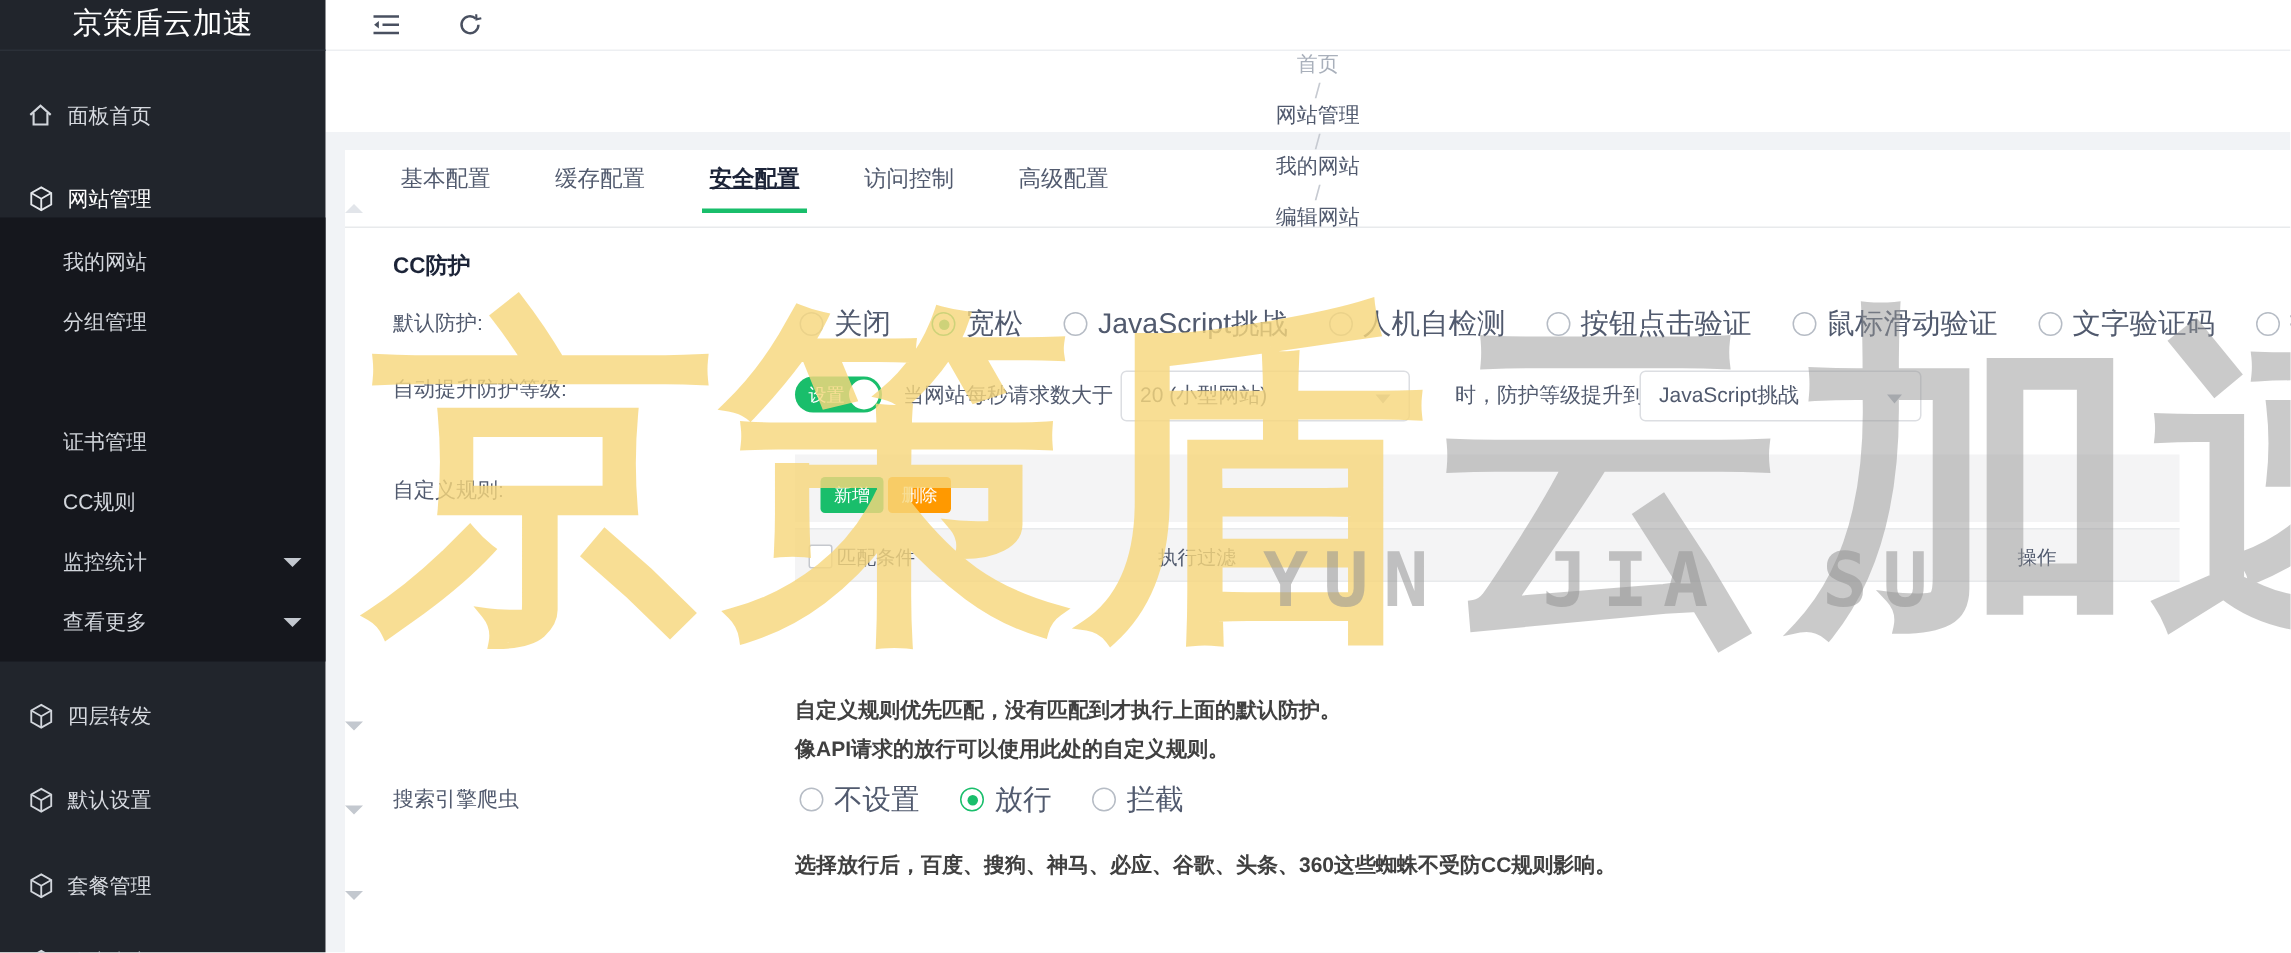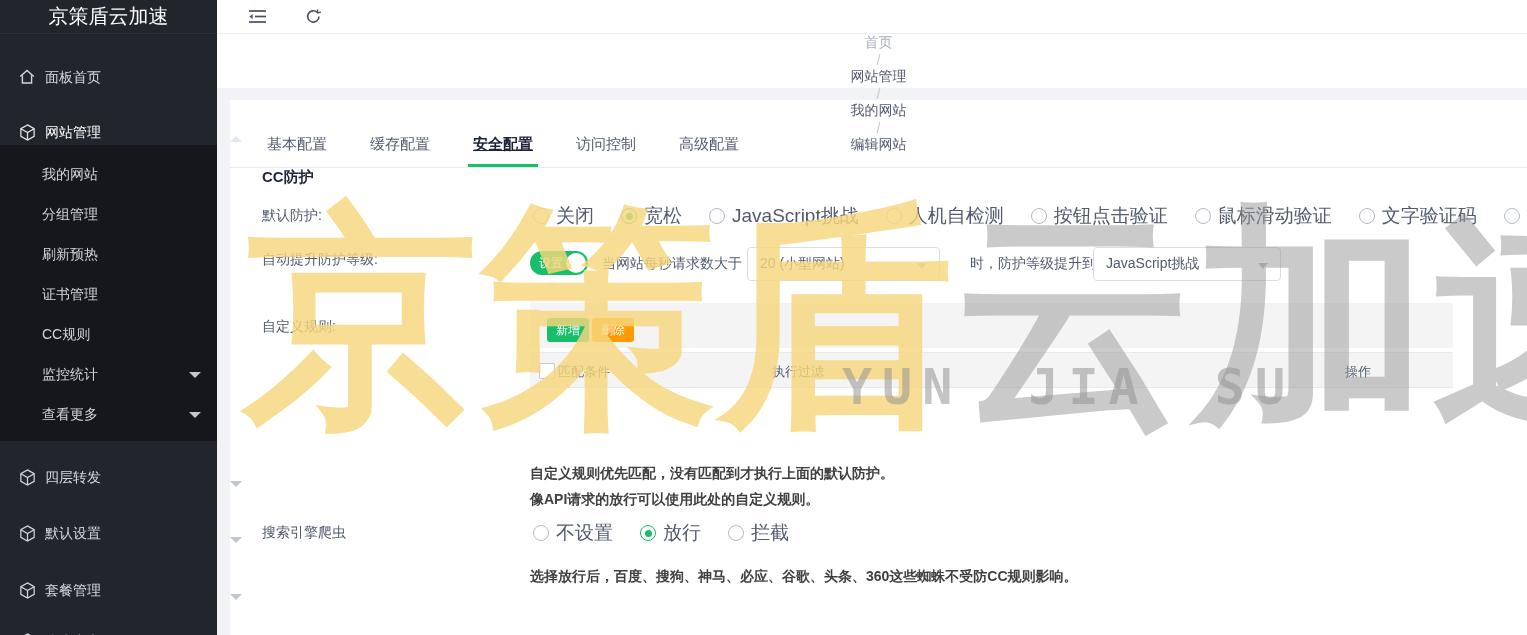--- a/index.html
+++ b/index.html
@@ -24,21 +24,21 @@
   .topbar{position:absolute;left:217px;top:0;width:1310px;height:33px;background:#fff;border-bottom:1px solid #edeff2;display:flex;align-items:center;z-index:25;}
   .tb-ic{margin-left:30px;width:20px;height:20px;display:flex;align-items:center;justify-content:center;cursor:pointer;}
   .tb-ic + .tb-ic{margin-left:36px;}
   .crumbbar{position:absolute;left:217px;top:34px;width:1310px;height:54px;background:#fff;display:flex;align-items:center;padding-left:13px;box-sizing:border-box;font-size:14px;z-index:24;flex-direction:column;}
   .crumb-first{color:#a9b0bb;cursor:pointer;}
   .crumb{color:#515a6e;cursor:pointer;}
   .crumb-sep{color:#c6cad1;margin:0 9px;}
   
   .content{position:absolute;left:217px;top:88px;width:1310px;height:547px;background:#f1f3f6;}
   .card{position:absolute;left:13px;top:12px;right:0;bottom:0;background:#fff;overflow:visible;}
-  .tabs{position:absolute;left:0;top:0;width:100%;height:68px;border-bottom:1px solid #e8eaec;display:flex;align-items:flex-end;padding-left:37px;gap:43px;box-sizing:border-box;}
+  .tabs{position:absolute;left:0;top:0;width:100%;height:52px;border-bottom:1px solid #e8eaec;display:flex;align-items:center;padding-left:37px;gap:43px;box-sizing:border-box;}
   .tab{font-size:15px;color:#515a6e;padding-bottom:13px;position:relative;cursor:pointer;white-space:nowrap;}
   .tab.active{color:#1c2438;font-weight:bold;text-decoration:underline;}
   .tab.active::after{content:"";position:absolute;left:-5px;right:-5px;bottom:0;height:3px;background:#19be6b;}
   .h-cc{position:absolute;left:32px;top:68px;font-size:15px;font-weight:bold;color:#1c2438;}
   .flabel{position:absolute;left:32px;font-size:14px;color:#515a6e;white-space:nowrap;}
   .radio-row{position:absolute;display:flex;gap:27px;align-items:center;height:24px;white-space:nowrap;}
   .radio{display:flex;align-items:center;gap:7px;font-size:19px;color:#515a6e;cursor:pointer;}
   .rc{width:16px;height:16px;border:1px solid #b6bcc5;border-radius:50%;background:#fff;box-sizing:border-box;display:flex;align-items:center;justify-content:center;flex:0 0 16px;}
   .radio.sel .rc{border-color:#19be6b;}
   .radio.sel .rc::after{content:"";width:7px;height:7px;border-radius:50%;background:#19be6b;}
@@ -94,23 +94,20 @@
     <span class="lb bold">网站管理</span>
     <span class="caret up"></span>
   </div>
 
   <nav class="submenu">
     <div class="sub-item" style="top:10px">
         <span>我的网站</span>
       </div>
     <div class="sub-item" style="top:50px">
         <span>分组管理</span>
-      </div>
-    <div class="sub-item" style="top:90px">
-        <span>刷新预热</span>
       </div>
     <div class="sub-item" style="top:130px">
         <span>证书管理</span>
       </div>
     <div class="sub-item" style="top:170px">
         <span>CC规则</span>
       </div>
     <div class="sub-item" style="top:210px">
         <span>监控统计</span>
         <span class="caret down"></span>

